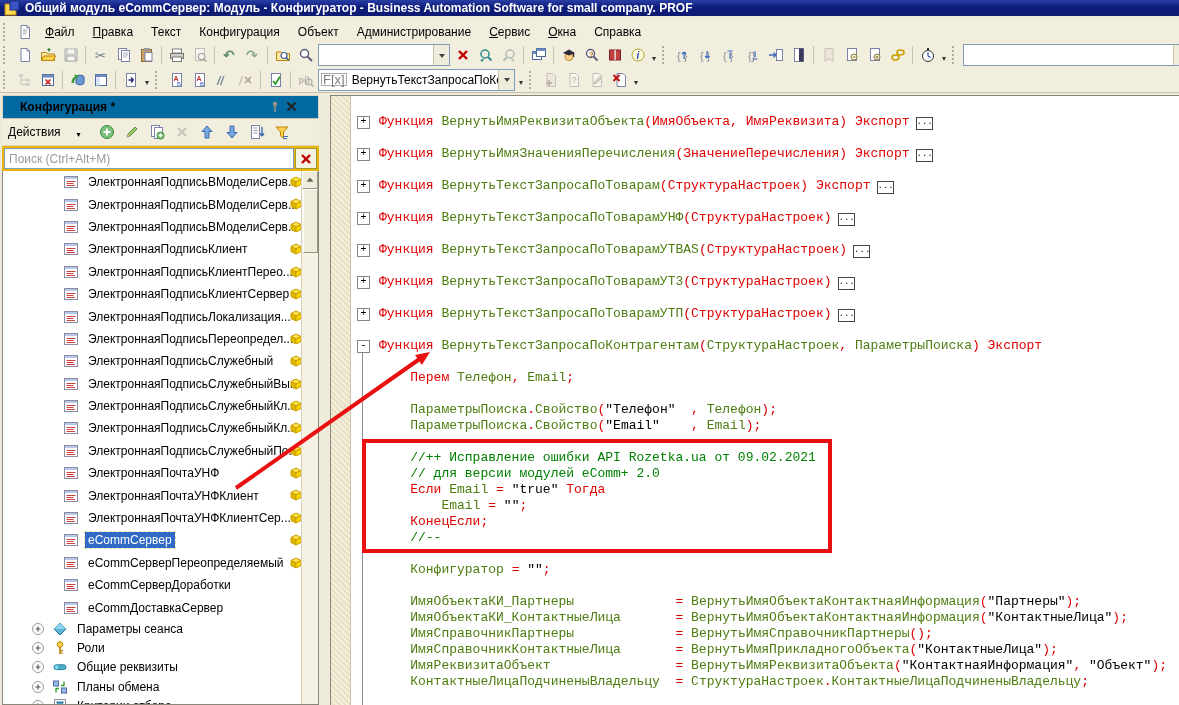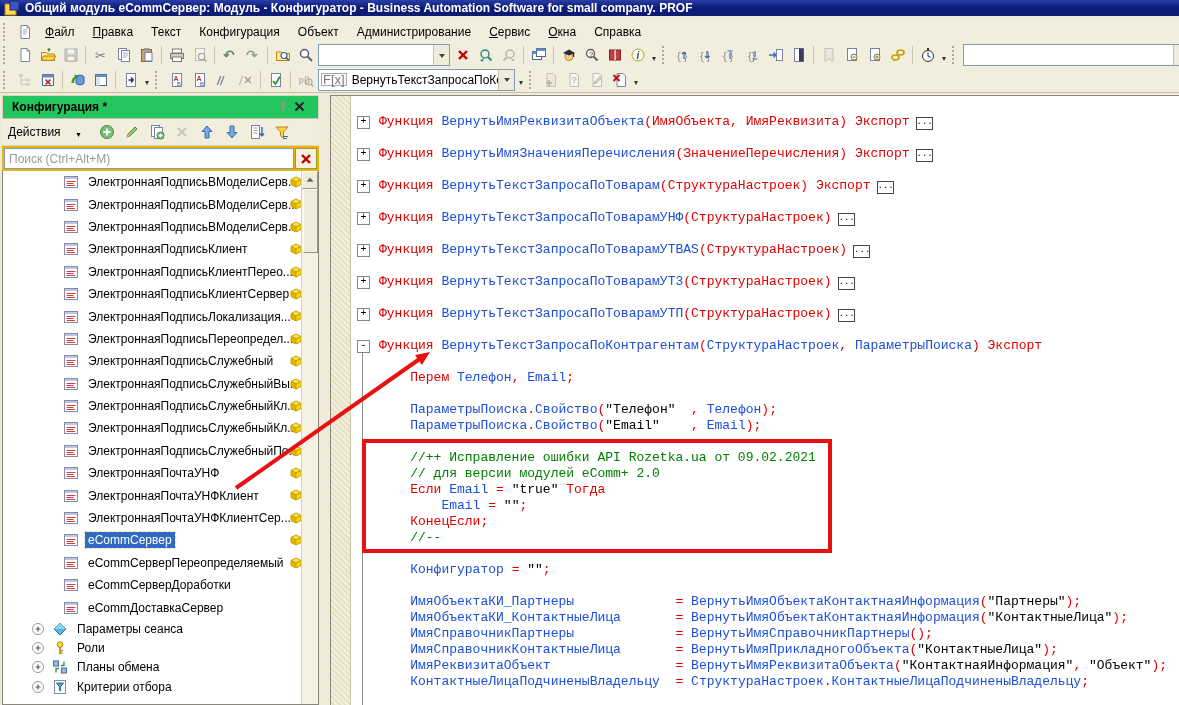--- a/index.html
+++ b/index.html
@@ -27,22 +27,22 @@
     font-size:8px;color:#333;flex:none;padding-top:6px}
   .flexsp{flex:1}
   .combo{height:20px;background:#fff;border:1px solid #7f9db9;display:flex;align-items:center;flex:none;margin:0 1px}
   .combo .cv{flex:1;padding:0 3px;white-space:nowrap;overflow:hidden;color:#000}
   .combo .cdd{width:15px;height:100%;background:#f0ecdb;border-left:1px solid #c8c2aa;
     display:flex;align-items:center;justify-content:center}
   .tri{width:0;height:0;border:3.5px solid transparent;border-top:4.5px solid #444;margin-top:4px}
   .fxb{border:1px solid #a8a8a8;color:#7a7a7a;font-size:13px;line-height:11px;padding:0 1px;margin:2px;background:#fff;flex:none}
   
   .cfg{position:absolute;left:2px;top:95px;width:317px;height:610px;display:flex;flex-direction:column}
-  .cfg-h{height:22px;display:flex;align-items:center;font-weight:bold;padding:0 9px;
-    background:#22c55e;border:1px solid #ddd6bd;border-bottom:1px solid #c6c0a8}
+  .cfg-h{height:22px;display:flex;align-items:center;font-weight:bold;padding:0 17px;
+    background:#0369a1;border:1px solid #ddd6bd;border-bottom:1px solid #c6c0a8}
   .cfg-h .sp{flex:1}
   .xbtn{width:18px;height:17px;display:flex;align-items:center;justify-content:center}
   .acts{height:26px;display:flex;align-items:center;padding:0 3px;gap:13px;background:#f2eedd;border-bottom:1px solid #ddd6bd}
   .acts .lbl{padding:0 3px}
   .acts .caret{font-size:8px;padding:4px 2px 0 0}
   .abtn{width:22px;height:22px;display:flex;align-items:center;justify-content:center;flex:none}
   .srch{height:23px;display:flex;align-items:center;background:#eab308;padding:1px 2px;gap:1px}
   .sbox{flex:1;height:19px;background:#fff;border:1px solid #7f9db9;color:#9b9b9b;
     display:flex;align-items:center;padding:0 4px;overflow:hidden;white-space:nowrap}
   .sx{width:20px;height:19px;border:1px solid #a09a2a;background:#f6f2e2;display:flex;align-items:center;justify-content:center}
@@ -65,21 +65,21 @@
   .codep{position:absolute;left:330px;top:95px;width:849px;height:610px;background:#fff;
     border:1px solid #8a867a;overflow:hidden}
   .gut{position:absolute;left:0;top:0;bottom:0;width:19px;
     background:repeating-linear-gradient(45deg,#f4efdc 0 2px,#e8e1c6 2px 4px);border-right:1px solid #cac4ac}
   .codelines{position:absolute;left:0;top:18px;right:0}
   .cl{height:16px;position:relative;font-family:"Liberation Mono","DejaVu Sans Mono",monospace;
     font-size:13px;line-height:16px;white-space:pre}
   .mk{position:absolute;left:26px;top:2px;width:11px;height:11px;border:1px solid #848484;background:#fff;
     font-size:10px;line-height:10px;text-align:center;font-family:"Liberation Mono",monospace}
   .lt{position:absolute;left:48px;top:0}
-  .k{color:#e00000}.i{color:#1d4ed8}.s{color:#000}.c{color:#008000}
+  .k{color:#e00000}.i{color:#4d7c0f}.s{color:#000}.c{color:#008000}
   .ebox{display:inline-block;width:15px;height:11px;border:1px solid #444;font-size:9px;line-height:8px;
     text-align:center;margin-left:6px;vertical-align:1px;background:#fff;color:#000}
   .bracket{position:absolute;left:31px;top:254px;bottom:0;width:1px;background:#909090}
   
   .redbox{position:absolute;border:4px solid #e81010;z-index:40}
   .ovl{position:absolute;left:0;top:0;z-index:41;pointer-events:none}
 </style>
 </head>
 <body>
 
@@ -1042,20 +1042,35 @@
               <path d="M8 5.5v5M5.5 8h5" stroke="#555" stroke-width="1.2"></path>
             </svg>
           </span>
           <span class="gic">
             <svg width="16" height="16" viewBox="0 0 16 16">
               <circle cx="8" cy="4.5" r="2.8" fill="#ffd24d" stroke="#b8860b"></circle>
               <path d="M8 7v7M8 10.5h3M8 13h2.5" stroke="#b8860b" stroke-width="1.6" fill="none"></path>
             </svg>
           </span>
           <span class="tlab">Роли</span>
+        </div>
+        <div class="grow">
+          <span class="gexp">
+            <svg width="16" height="16" viewBox="0 0 16 16">
+              <circle cx="8" cy="8" r="5.5" fill="#fff" stroke="#9a9a9a"></circle>
+              <path d="M8 5.5v5M5.5 8h5" stroke="#555" stroke-width="1.2"></path>
+            </svg>
+          </span>
+          <span class="gic">
+            <svg width="16" height="16" viewBox="0 0 16 16">
+              <rect x="2" y="5.8" width="12" height="4.8" rx="2.4" fill="#4ab0c8" stroke="#2a80a0"></rect>
+              <ellipse cx="4.6" cy="8.2" rx="1.6" ry="2" fill="#8ae0f0"></ellipse>
+            </svg>
+          </span>
+          <span class="tlab">Общие реквизиты</span>
         </div>
         <div class="grow">
           <span class="gexp">
             <svg width="16" height="16" viewBox="0 0 16 16">
               <circle cx="8" cy="8" r="5.5" fill="#fff" stroke="#9a9a9a"></circle>
               <path d="M8 5.5v5M5.5 8h5" stroke="#555" stroke-width="1.2"></path>
             </svg>
           </span>
           <span class="gic">
             <svg width="16" height="16" viewBox="0 0 16 16">

